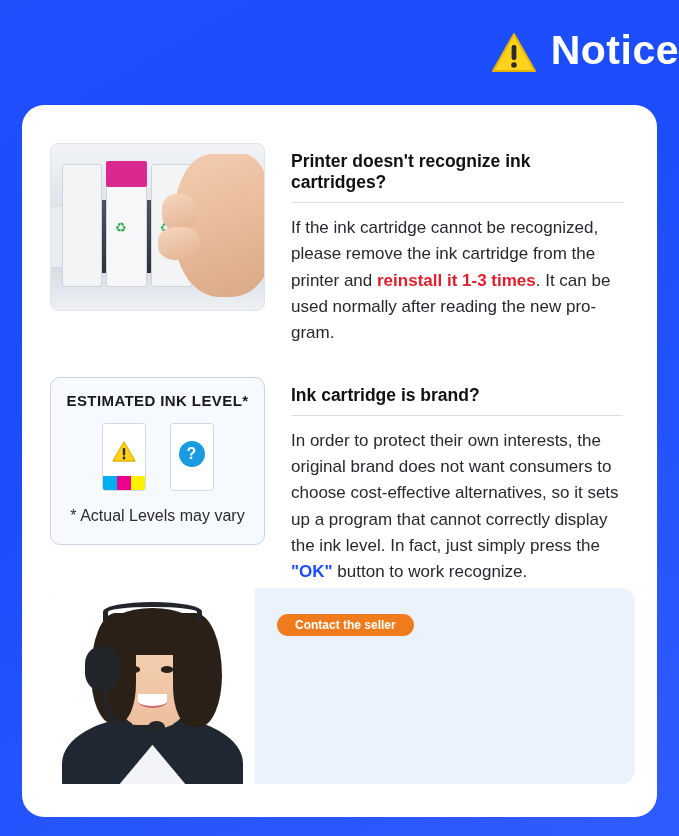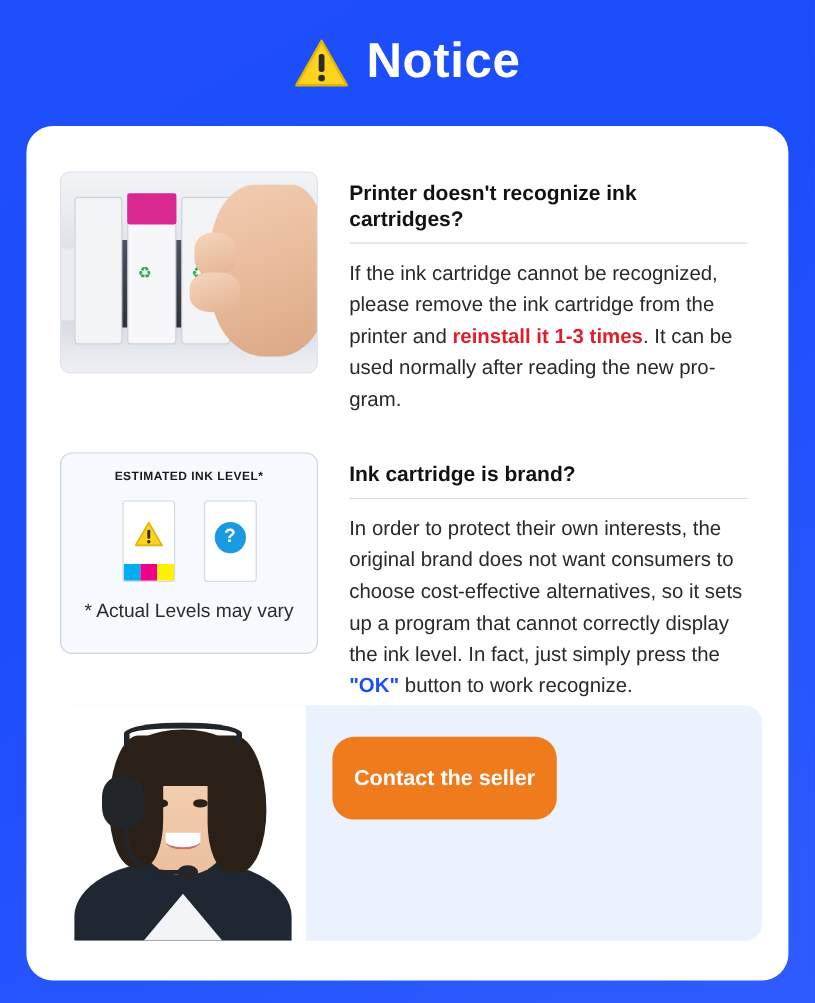--- a/index.html
+++ b/index.html
@@ -14,21 +14,21 @@
     width: 679px; height: 836px;
     background: linear-gradient(150deg, #1f4ffb 0%, #1b4dfb 40%, #2f5cff 100%);
     overflow: hidden;
   }
 
   
   .header {
     height: 105px;
     display: flex;
     align-items: center;
-    justify-content: center;
+    justify-content: flex-end;
     gap: 14px;
   }
   .warn-tri {
     width: 46px; height: 42px;
     position: relative;
   }
   .warn-tri svg { display: block; }
   .notice-title {
     color: #ffffff;
     font-size: 41px;
@@ -116,21 +116,21 @@
   .inkbox {
     width: 215px; height: 168px;
     border: 1px solid #c9d3e4;
     border-radius: 10px;
     background: #f6f9fe;
     flex: none;
     padding: 14px 10px 10px;
     text-align: center;
   }
   .inkbox .cap {
-    font-size: 10px;
+    font-size: 15px;
     font-weight: bold;
     color: #1a1a1a;
     letter-spacing: 0.4px;
   }
   .gauges {
     margin-top: 14px;
     display: flex;
     justify-content: center;
     gap: 24px;
   }
@@ -270,23 +270,23 @@
     background: #22262b; border-radius: 50%;
   }
   .contact-txt {
     flex: 1;
     padding: 26px 22px 0 22px;
   }
   .pill {
     display: inline-block;
     background: #f07b1d;
     color: #ffffff;
-    font-size: 18px;
+    font-size: 12px;
     font-weight: bold;
-    padding: 24px 18px;
+    padding: 4px 18px;
     border-radius: 18px;
   }
   .contact-body {
     margin: 14px 0 0 0;
     font-size: 14.6px;
     line-height: 1.58;
     color: #26292e;
   }
 </style>
 </head>

